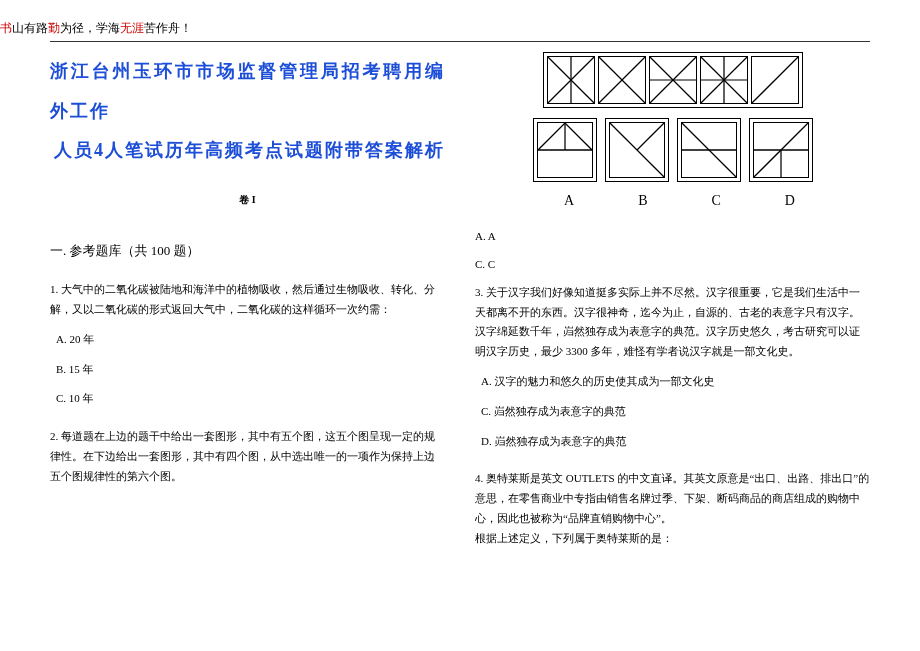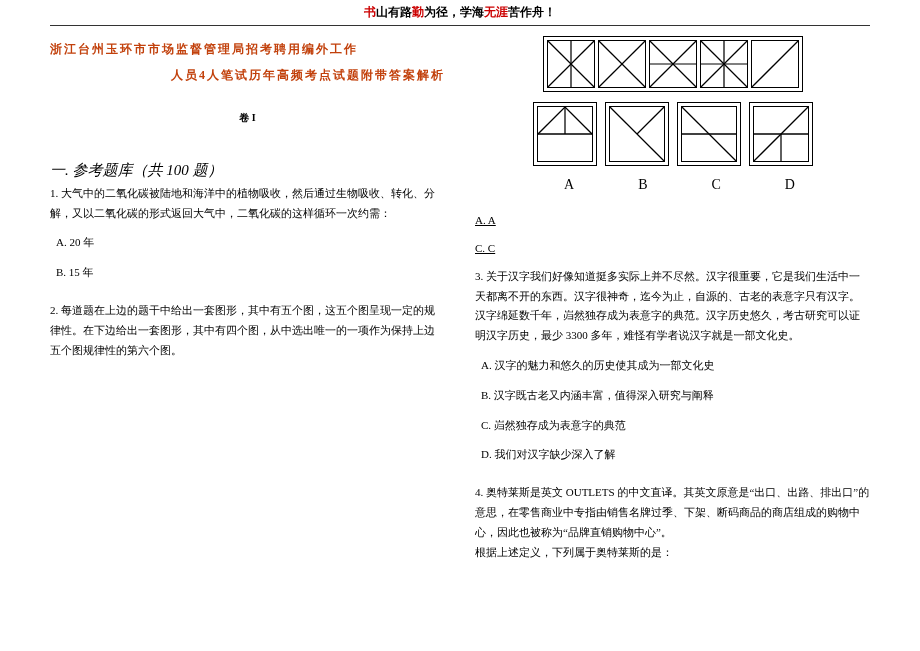--- a/index.html
+++ b/index.html
@@ -5,61 +5,60 @@
     * { margin: 0; padding: 0; box-sizing: border-box; }
     body {
       font-family: "SimSun", "Microsoft YaHei", serif;
       background: #fff;
       width: 920px;
       height: 651px;
       position: relative;
       overflow: hidden;
     }
     .header-motto {
-      text-align: center;
-      padding: 4px 0 4px;
+      padding: 20px 0 4px;
       font-size: 12px;
-      font-weight: bold;
+      font-weight: normal;
     }
     .header-motto .red { color: #c00; }
     .header-motto .black { color: #000; }
     .header-line {
       border-top: 1px solid #333;
       margin: 0 50px;
     }
     .content {
       display: flex;
       padding: 10px 50px 0;
       gap: 30px;
     }
     .col {
       flex: 1;
       font-size: 11px;
       line-height: 1.8;
       color: #000;
     }
     .exam-title {
-      color: #c2410c;
+      color: #1d4ed8;
       font-family: "KaiTi", "STKaiti", serif;
       font-weight: bold;
-      font-size: 12px;
+      font-size: 18px;
       text-align: justify;
       line-height: 2.2;
       margin-bottom: 20px;
       letter-spacing: 2px;
     }
     .volume-label {
       text-align: center;
       font-size: 10px;
       font-weight: bold;
       margin: 20px 0 30px;
     }
     .section-title {
-      font-size: 15px;
-      font-style: italic;
+      font-size: 13px;
+      margin-bottom: 18px;
     }
     .question-block { margin-bottom: 18px; }
     .option { margin: 10px 0 10px 6px; }
     .figures-row {
       display: flex;
       gap: 8px;
       margin-bottom: 10px;
       justify-content: center;
     }
     .fig-group {
@@ -86,21 +85,21 @@
     }
     .answer-fig .fig { width: 56px; height: 56px; }
     .answer-labels {
       display: flex;
       justify-content: center;
       gap: 64px;
       font-size: 14px;
       margin-bottom: 14px;
       padding-left: 14px;
     }
-    .opt-small { margin-bottom: 8px; text-decoration: underline; }
+    .opt-small { margin-bottom: 8px; }
     svg { width: 100%; height: 100%; display: block; }
   </style>
 </head>
 <body>
 
 <div class="header-motto">
   <span class="red">书</span><span class="black">山有路</span><span class="red">勤</span><span class="black">为径，学海</span><span class="red">无涯</span><span class="black">苦作舟！</span>
 </div>
 <div class="header-line"></div>
 
@@ -111,20 +110,21 @@
       <div>浙江台州玉环市市场监督管理局招考聘用编外工作</div>
       <div style="text-align:right">人员4人笔试历年高频考点试题附带答案解析</div>
     </div>
     <div class="volume-label">卷 I</div>
     <div class="section-title">一. 参考题库（共 100 题）</div>
 
     <div class="question-block">
       <div>1. 大气中的二氧化碳被陆地和海洋中的植物吸收，然后通过生物吸收、转化、分解，又以二氧化碳的形式返回大气中，二氧化碳的这样循环一次约需：</div>
       <div class="option">A. 20 年</div>
       <div class="option">B. 15 年</div>
+      <div class="option">C. 10 年</div>
     </div>
 
     <div class="question-block">
       <div>2. 每道题在上边的题干中给出一套图形，其中有五个图，这五个图呈现一定的规律性。在下边给出一套图形，其中有四个图，从中选出唯一的一项作为保持上边五个图规律性的第六个图。</div>
     </div>
   </div>
 
   <div class="col">
 
     <div class="figures-row">
@@ -209,23 +209,22 @@
       <span>C</span>
       <span>D</span>
     </div>
 
     <div class="opt-small">A. A</div>
     <div class="opt-small">C. C</div>
 
     <div class="question-block" style="margin-top:6px">
       <div>3. 关于汉字我们好像知道挺多实际上并不尽然。汉字很重要，它是我们生活中一天都离不开的东西。汉字很神奇，迄今为止，自源的、古老的表意字只有汉字。汉字绵延数千年，岿然独存成为表意字的典范。汉字历史悠久，考古研究可以证明汉字历史，最少 3300 多年，难怪有学者说汉字就是一部文化史。</div>
       <div class="option">A. 汉字的魅力和悠久的历史使其成为一部文化史</div>
-      <div class="option">B. 汉字既古老又内涵丰富，值得深入研究与阐释</div>
       <div class="option">C. 岿然独存成为表意字的典范</div>
-      <div class="option">D. 我们对汉字缺少深入了解</div>
+      <div class="option">D. 岿然独存成为表意字的典范</div>
     </div>
 
     <div class="question-block">
       <div>4. 奥特莱斯是英文 OUTLETS 的中文直译。其英文原意是“出口、出路、排出口”的意思，在零售商业中专指由销售名牌过季、下架、断码商品的商店组成的购物中心，因此也被称为“品牌直销购物中心”。</div>
       <div>根据上述定义，下列属于奥特莱斯的是：</div>
 
     </div>
 
   </div>
 </div>

